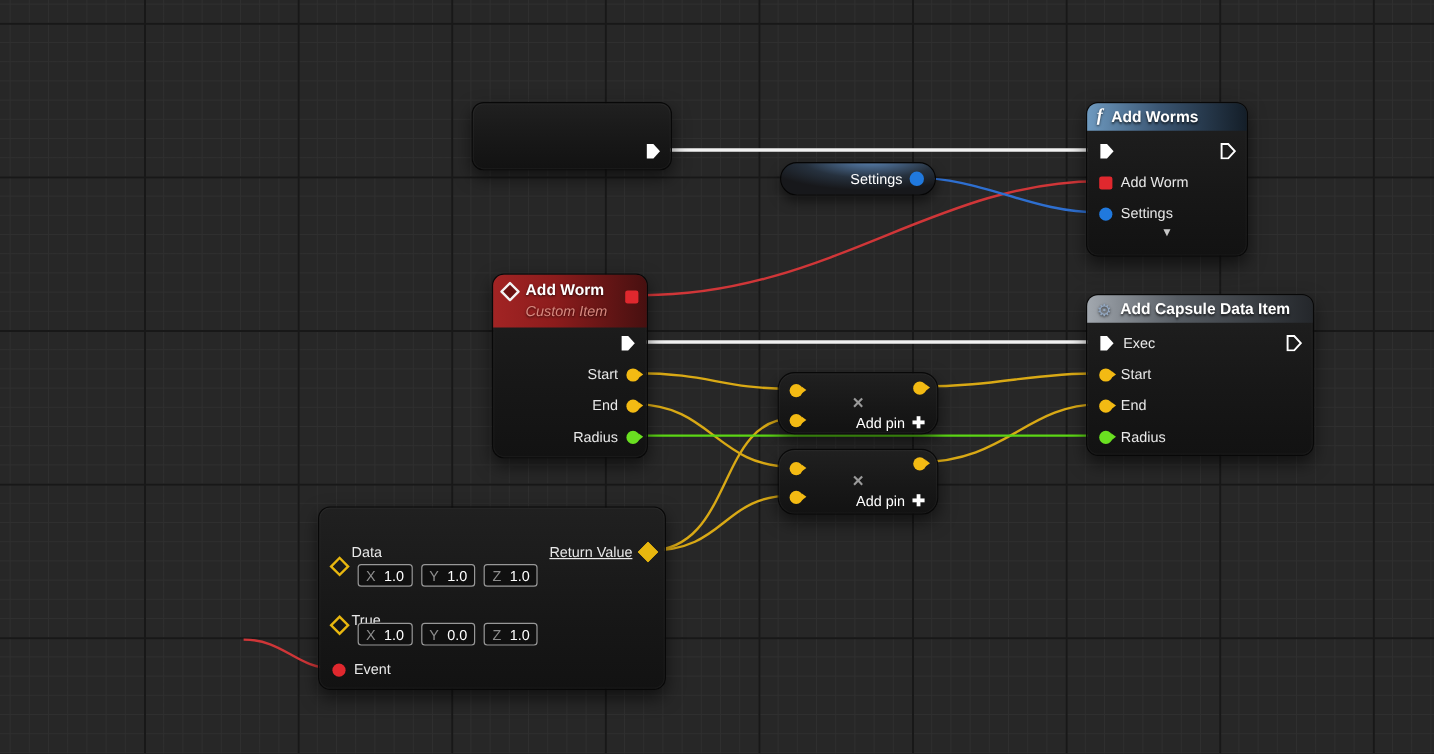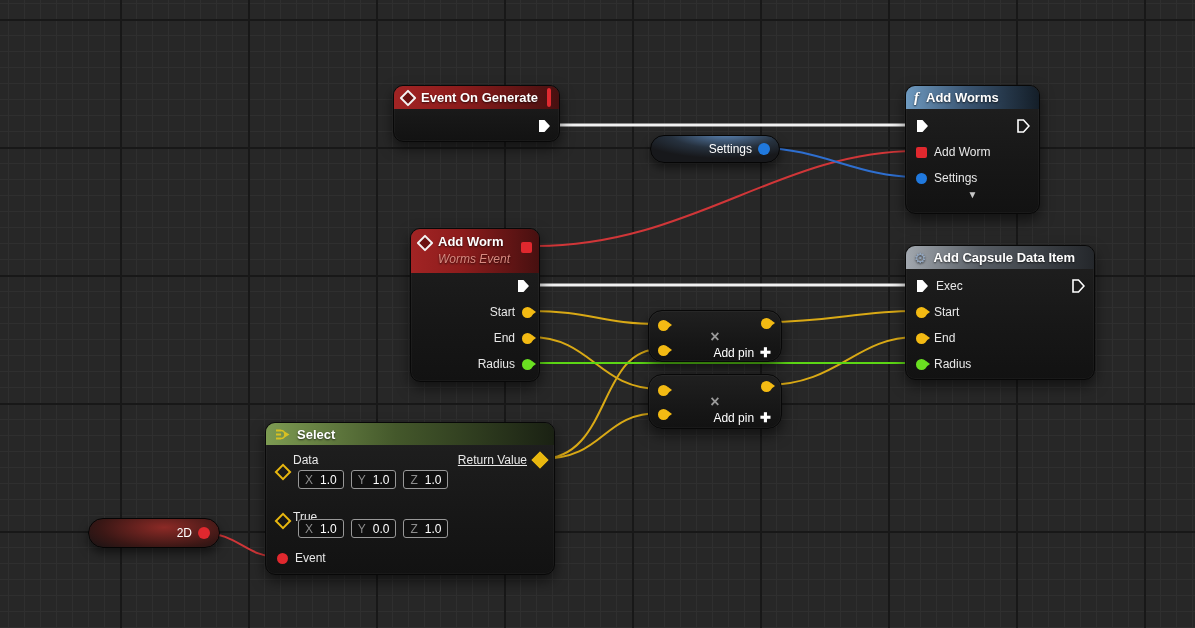--- a/index.html
+++ b/index.html
@@ -76,25 +76,20 @@
     <path d="M530,311 C592,311 600,324 660,324" stroke="#d9a915" stroke-width="2" fill="none"></path>
     <path d="M530,337 C592,337 598,389 660,389" stroke="#d9a915" stroke-width="2" fill="none"></path>
     <path d="M540,459 C612,459 597,349 660,349" stroke="#d9a915" stroke-width="2" fill="none"></path>
     <path d="M540,459 C606,459 601,413 660,413" stroke="#d9a915" stroke-width="2" fill="none"></path>
     <path d="M766,322 C832,322 858,311 916,311" stroke="#d9a915" stroke-width="2" fill="none"></path>
     <path d="M766,385 C838,385 856,337 916,337" stroke="#d9a915" stroke-width="2" fill="none"></path>
     <path d="M530,363 L916,363" stroke="#5cd615" stroke-width="2" fill="none"></path>
   </svg>
 
   <div class="node" style="left:393px;top:85px;width:165px;height:55px;">
-    <div class="hdr hdr-red">
-      <span class="ev-icon"></span>
-      <span>Event On Generate</span>
-      <span style="margin-left:auto;"><span class="sqpin hollow"></span></span>
-    </div>
     <div class="prow r" style="right:8px;top:30px;">
       <svg width="14" height="14" viewBox="0 0 14 14">
           <path d="M2 1 H7.5 L13 7 L7.5 13 H2 Z" fill="#fff"></path>
         </svg>
     </div>
   </div>
 
   <div class="node" style="left:905px;top:85px;width:133px;height:127px;">
     <div class="hdr hdr-blue">
       <span class="fn-icon">f</span>
@@ -124,21 +119,21 @@
   <div class="pill pill-blue" style="left:650px;top:135px;width:110px;height:26px;">
     <span>Settings</span>
     <span class="cpin nw" style="--pc:#2079de;width:12px;height:12px;"></span>
   </div>
 
   <div class="node" style="left:410px;top:228px;width:128px;height:152px;">
     <div class="hdr hdr-red hdr2">
       <span class="ev-icon" style="margin-top:4px;"></span>
       <span class="ttlcol">
         <span>Add Worm</span>
-        <span class="subttl">Worms Event</span>
+        <span class="subttl">Custom Item</span>
       </span>
     </div>
     <div class="prow" style="right:7px;top:8px;">
       <span class="sqpin"></span>
     </div>
     <div class="prow r" style="right:9px;top:47px;">
       <svg width="14" height="14" viewBox="0 0 14 14">
           <path d="M2 1 H7.5 L13 7 L7.5 13 H2 Z" fill="#fff"></path>
         </svg>
     </div>
@@ -214,28 +209,20 @@
         <span class="cpin" style="--pc:#f3ba13;"></span>
       </div>
     <div class="opx" style="top:18px;">×</div>
     <div class="addpin" style="top:35px;">
       <span>Add pin</span>
       <span class="plus">✚</span>
     </div>
   </div>
 
   <div class="node" style="left:265px;top:422px;width:288px;height:151px;">
-    <div class="hdr hdr-green" style="height:22px;">
-      <svg width="16" height="13" viewBox="0 0 16 13">
-        <path d="M2 2.5 H7 M2 6.5 H7 M2 10.5 H7" stroke="#d8c022" stroke-width="1.8" fill="none"></path>
-        <path d="M7 2.5 Q10.5 2.5 11 6.5 M7 10.5 Q10.5 10.5 11 6.5" stroke="#d8c022" stroke-width="1.6" fill="none"></path>
-        <path d="M10.5 3.5 L15.5 6.5 L10.5 9.5 Z" fill="#d8c022"></path>
-      </svg>
-      <span>Select</span>
-    </div>
     <div class="lblonly" style="left:27px;top:30px;">Data</div>
     <div class="prow" style="left:11px;top:39px;">
         <span class="dpin"></span>
       </div>
     <div class="vrow" style="left:32px;top:47px;">
       <span class="vbox">
           <span class="vlab">X</span>
           <span class="vval">1.0</span>
         </span>
       <span class="vbox">
@@ -268,18 +255,14 @@
     <div class="prow" style="left:11px;top:125px;">
       <span class="cpin nw" style="--pc:#e0282e;"></span>
       <span>Event</span>
     </div>
     <div class="prow r" style="right:8px;top:27px;text-decoration:underline;">
       <span class="dpin fill"></span>
       <span>Return Value</span>
     </div>
   </div>
 
-  <div class="pill pill-red" style="left:88px;top:518px;width:112px;height:28px;">
-    <span>2D</span>
-    <span class="cpin nw" style="--pc:#e0282e;width:12px;height:12px;"></span>
-  </div>
 
 </div>
 
 </body></html>

